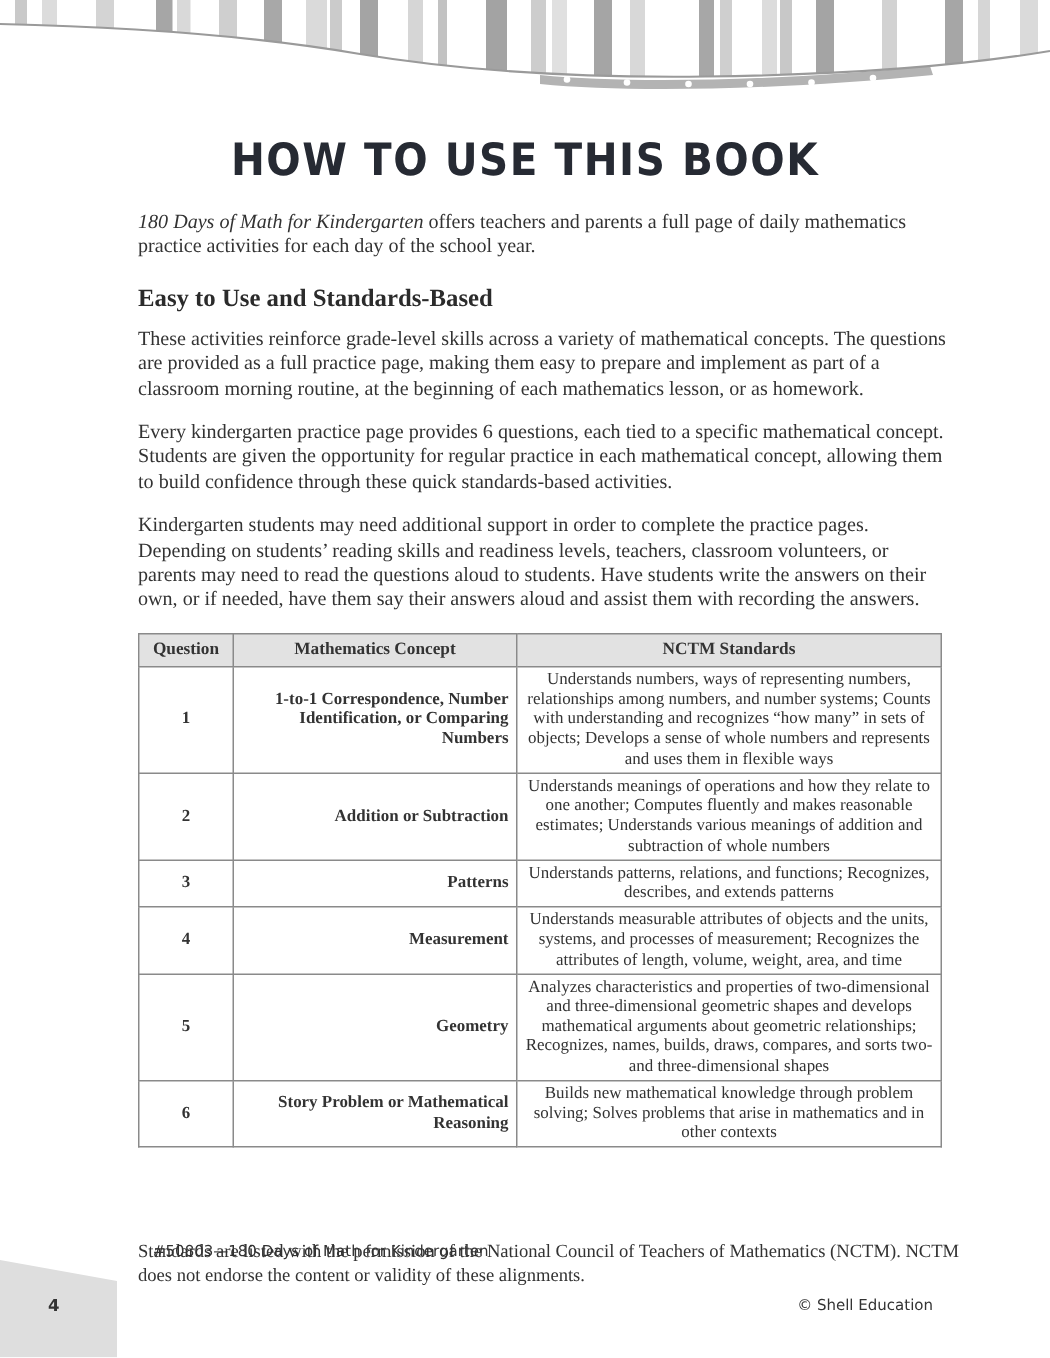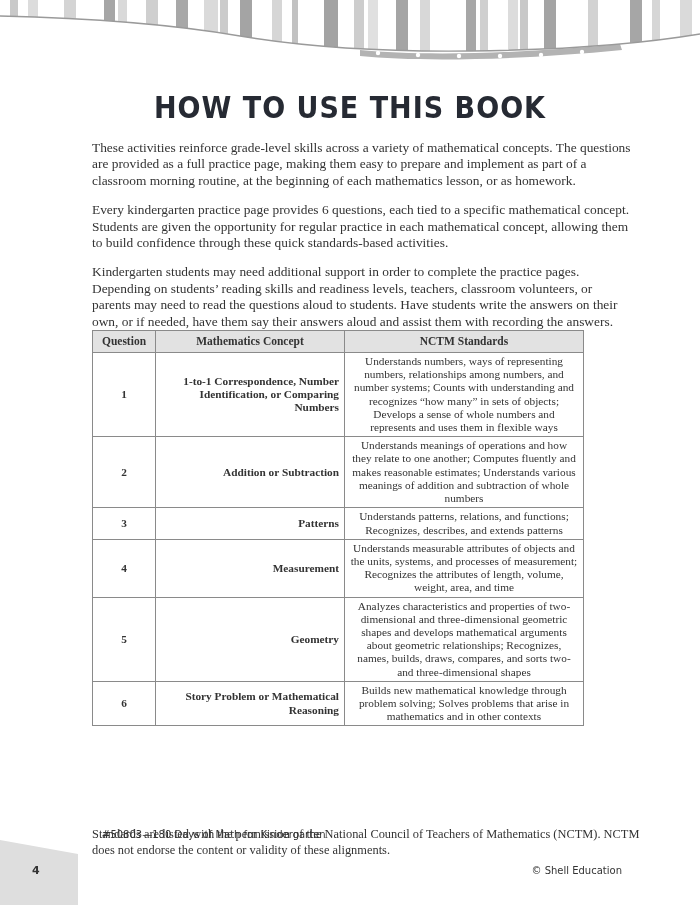--- a/index.html
+++ b/index.html
@@ -14,21 +14,21 @@
     font-family: "DejaVu Sans", sans-serif; font-weight: bold; font-size: 27px;
     letter-spacing: 1px; color: #262a33;
     transform: scaleY(1.1);
   }
   .content { position: absolute; left: 92px; top: 140px; width: 540px; }
   p { margin: 0 0 13px 0; font-size: 13.4px; line-height: 16.4px; color: #333; }
   .intro { margin-bottom: 16px; }
   .intro i { font-style: italic; }
   h2 { margin: 0 0 9px 0; font-size: 16.5px; font-weight: bold; color: #2b2b2b; }
   table {
-    border-collapse: collapse; width: 492px; 
+    border-collapse: collapse; width: 536px; margin-top: 14px;
     font-size: 11.3px; line-height: 13.2px; color: #333;
   }
   th, td { border: 1.5px solid #8a8a8a; padding: 2px 5px; vertical-align: middle; }
   th { background: #e2e2e2; font-weight: bold; font-size: 11.5px; height: 17px; text-align: center; }
   td.q { width: 52px; text-align: center; font-weight: bold; }
   td.c { width: 178px; text-align: right; font-weight: bold; }
   td.s { text-align: center; }
   .note {
     position: absolute; left: 92px; top: 826px; width: 560px;
     font-size: 12.4px; line-height: 16px; color: #333;
@@ -93,21 +93,23 @@
     <circle cx="500" cy="56" r="2.2"></circle>
     <circle cx="541" cy="55" r="2.2"></circle>
     <circle cx="582" cy="52" r="2.2"></circle>
   </g>
   <path d="M0,16 C90,18 170,24 240,36 C300,46 380,52 470,51 C560,50 640,44 700,34" fill="none" stroke="#9a9a9a" stroke-width="1.4"></path>
 </svg>
 
 <div class="title">HOW TO USE THIS BOOK</div>
 
 <div class="content">
+  <p class="intro"><i>180 Days of Math for Kindergarten</i><span> offers teachers and parents a full page of daily mathematics practice activities for each day of the school year.</span></p>
 
+  <h2>Easy to Use and Standards-Based</h2>
 
   <p>These activities reinforce grade-level skills across a variety of mathematical concepts.  The questions are provided as a full practice page, making them easy to prepare and implement as part of a classroom morning routine, at the beginning of each mathematics lesson, or as homework.</p>
   <p>Every kindergarten practice page provides 6 questions, each tied to a specific mathematical concept.  Students are given the opportunity for regular practice in each mathematical concept, allowing them to build confidence through these quick standards-based activities.</p>
   <p style="margin-bottom:0">Kindergarten students may need additional support in order to complete the practice pages. Depending on students’ reading skills and readiness levels, teachers, classroom volunteers, or parents may need to read the questions aloud to students.  Have students write the answers on their own, or if needed, have them say their answers aloud and assist them with recording the answers.</p>
 
   <table>
     <thead>
       <tr>
         <th>Question</th>
         <th>Mathematics Concept</th>

